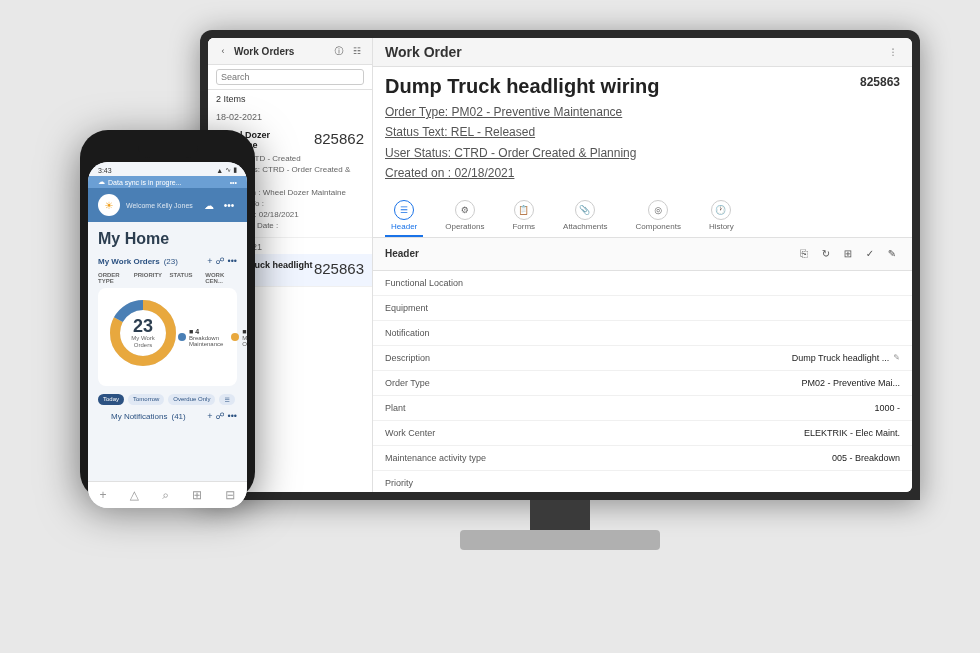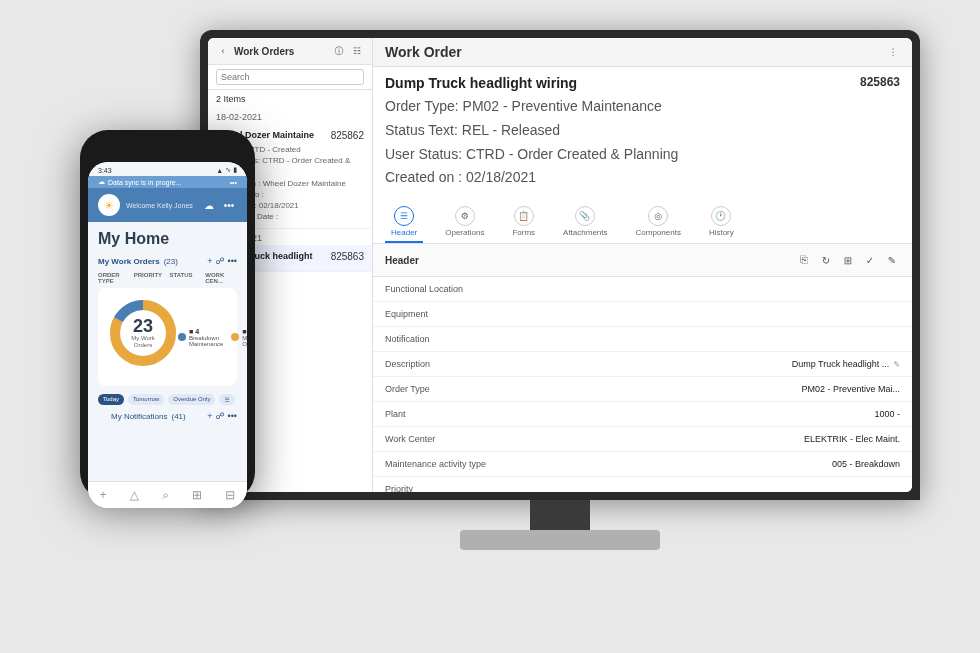--- a/index.html
+++ b/index.html
@@ -157,21 +157,21 @@
       margin-bottom: 3px;
     }
 
     .wo-item-title {
       font-size: 9px;
       font-weight: 600;
       color: #222;
     }
 
     .wo-item-number {
-      font-size: 10px;
+      font-size: 15px;
       font-weight: 500;
       color: #333;
     }
 
     .wo-item-detail {
       font-size: 8px;
       color: #666;
       line-height: 1.4;
     }
 
@@ -196,36 +196,37 @@
       font-weight: 600;
       color: #333;
     }
 
     .detail-header-icons {
       display: flex;
       gap: 4px;
     }
 
     .detail-main-title {
-      font-size: 14px;
+      font-size: 20px;
       font-weight: 600;
       color: #222;
     }
 
     .detail-order-number {
       font-size: 12px;
       font-weight: 600;
       color: #333;
     }
 
     .detail-meta {
       padding: 0 12px 8px;
-      font-size: 14px;
+      font-size: 12px;
       color: #555;
       line-height: 1.7;
+      text-decoration: underline;
     }
 
     
     .detail-tabs {
       display: flex;
       align-items: center;
       padding: 4px 12px 0;
       border-bottom: 1px solid #e0e0e0;
       gap: 16px;
     }

